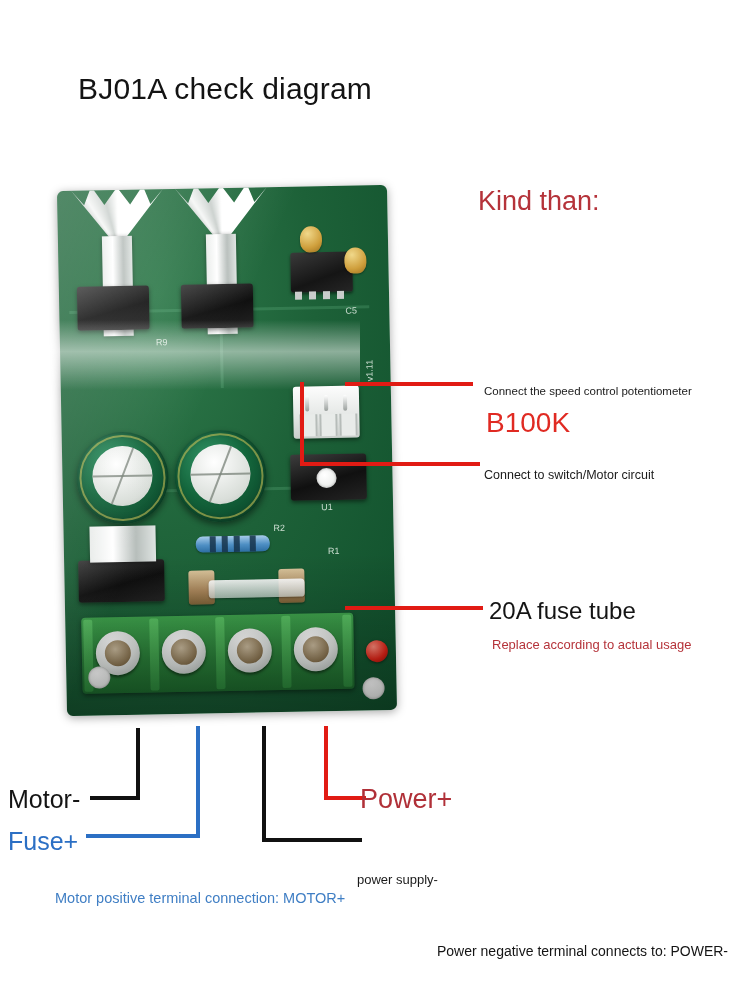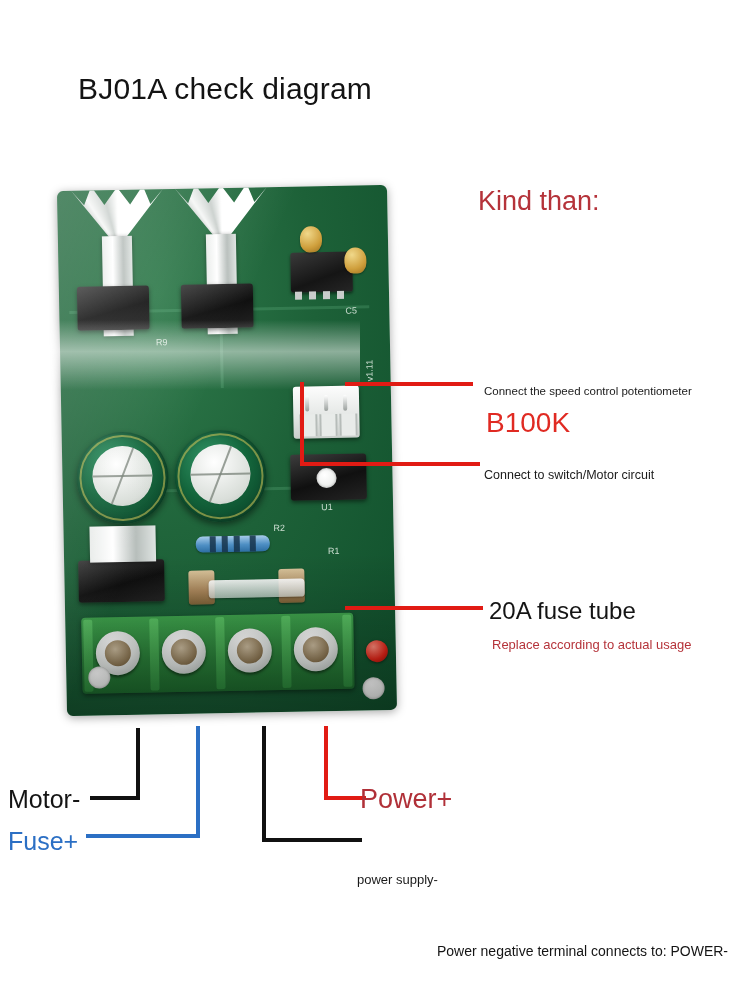--- a/index.html
+++ b/index.html
@@ -301,15 +301,16 @@
   <div class="hl-blk" style="left:262px;top:838px;width:100px;"></div>
 
   <div class="vl-red" style="left:324px;top:726px;height:74px;"></div>
   <div class="hl-red" style="left:324px;top:796px;width:42px;"></div>
 
   <div class="motor-minus">Motor-</div>
   <div class="motor-plus">Fuse+</div>
   <div class="power-plus">Power+</div>
   <div class="power-supply">power supply-</div>
 
+  <div class="cap-bl">Motor positive terminal connection: MOTOR+</div>
   <div class="cap-br2">Power negative terminal connects to: POWER-</div>
 
 </div>
 
 </body></html>

